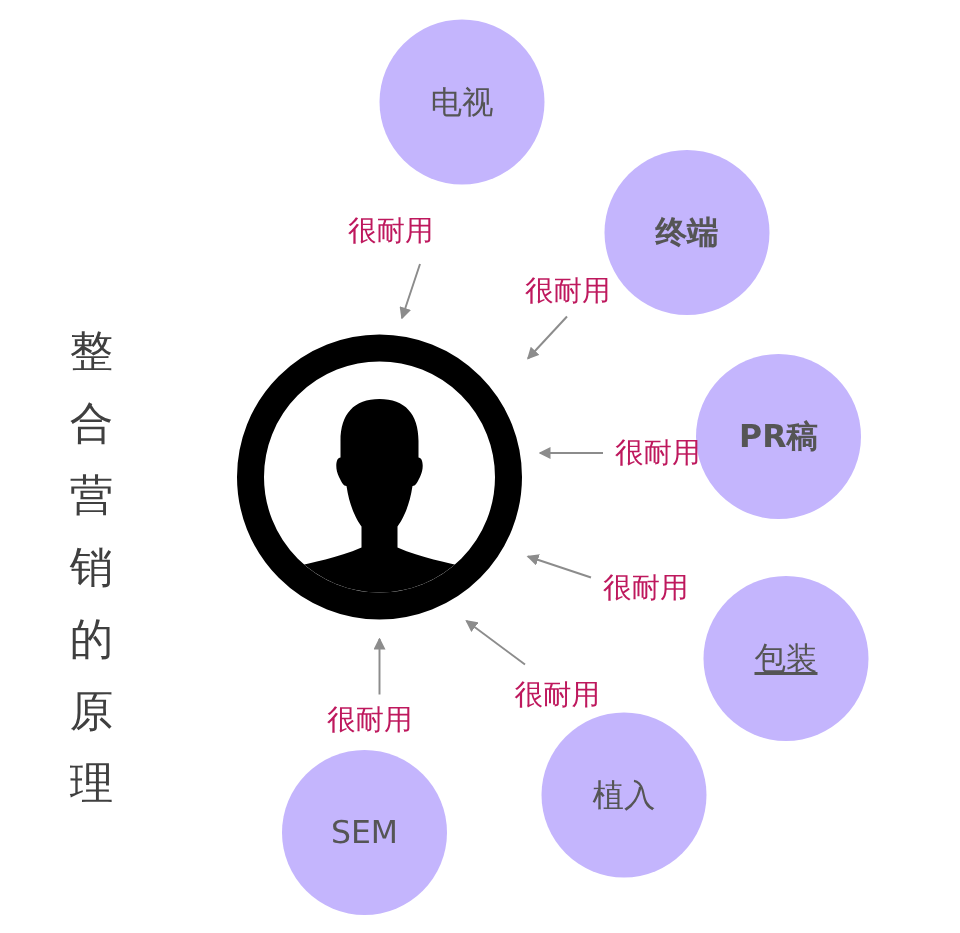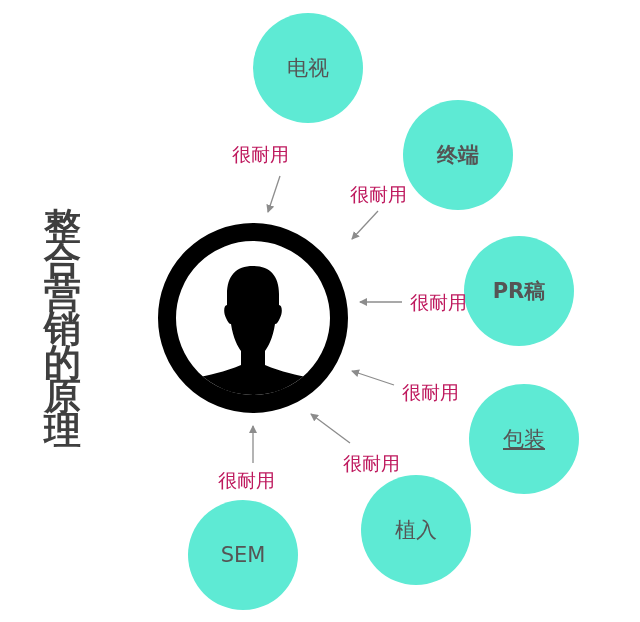--- a/index.html
+++ b/index.html
@@ -12,32 +12,32 @@
       height: 622px;
       position: relative;
       overflow: hidden;
       font-family: "DejaVu Sans", "Liberation Sans", sans-serif;
     }
     .title {
       position: absolute;
       left: 44px;
       top: 210px;
       width: 34px;
-      font-size: 37px;
-      font-weight: bold;
-      line-height: 34px;
+      font-size: 29px;
+      font-weight: normal;
+      line-height: 48px;
       color: #3f3f3f;
       text-align: center;
       word-break: break-all;
       letter-spacing: 0;
     }
     .node {
       position: absolute;
       border-radius: 50%;
-      background: #5eead4;
+      background: #c4b5fd;
       display: flex;
       align-items: center;
       justify-content: center;
       color: #555555;
       font-size: 21px;
     }
     .label {
       position: absolute;
       font-size: 19px;
       color: #be185d;

